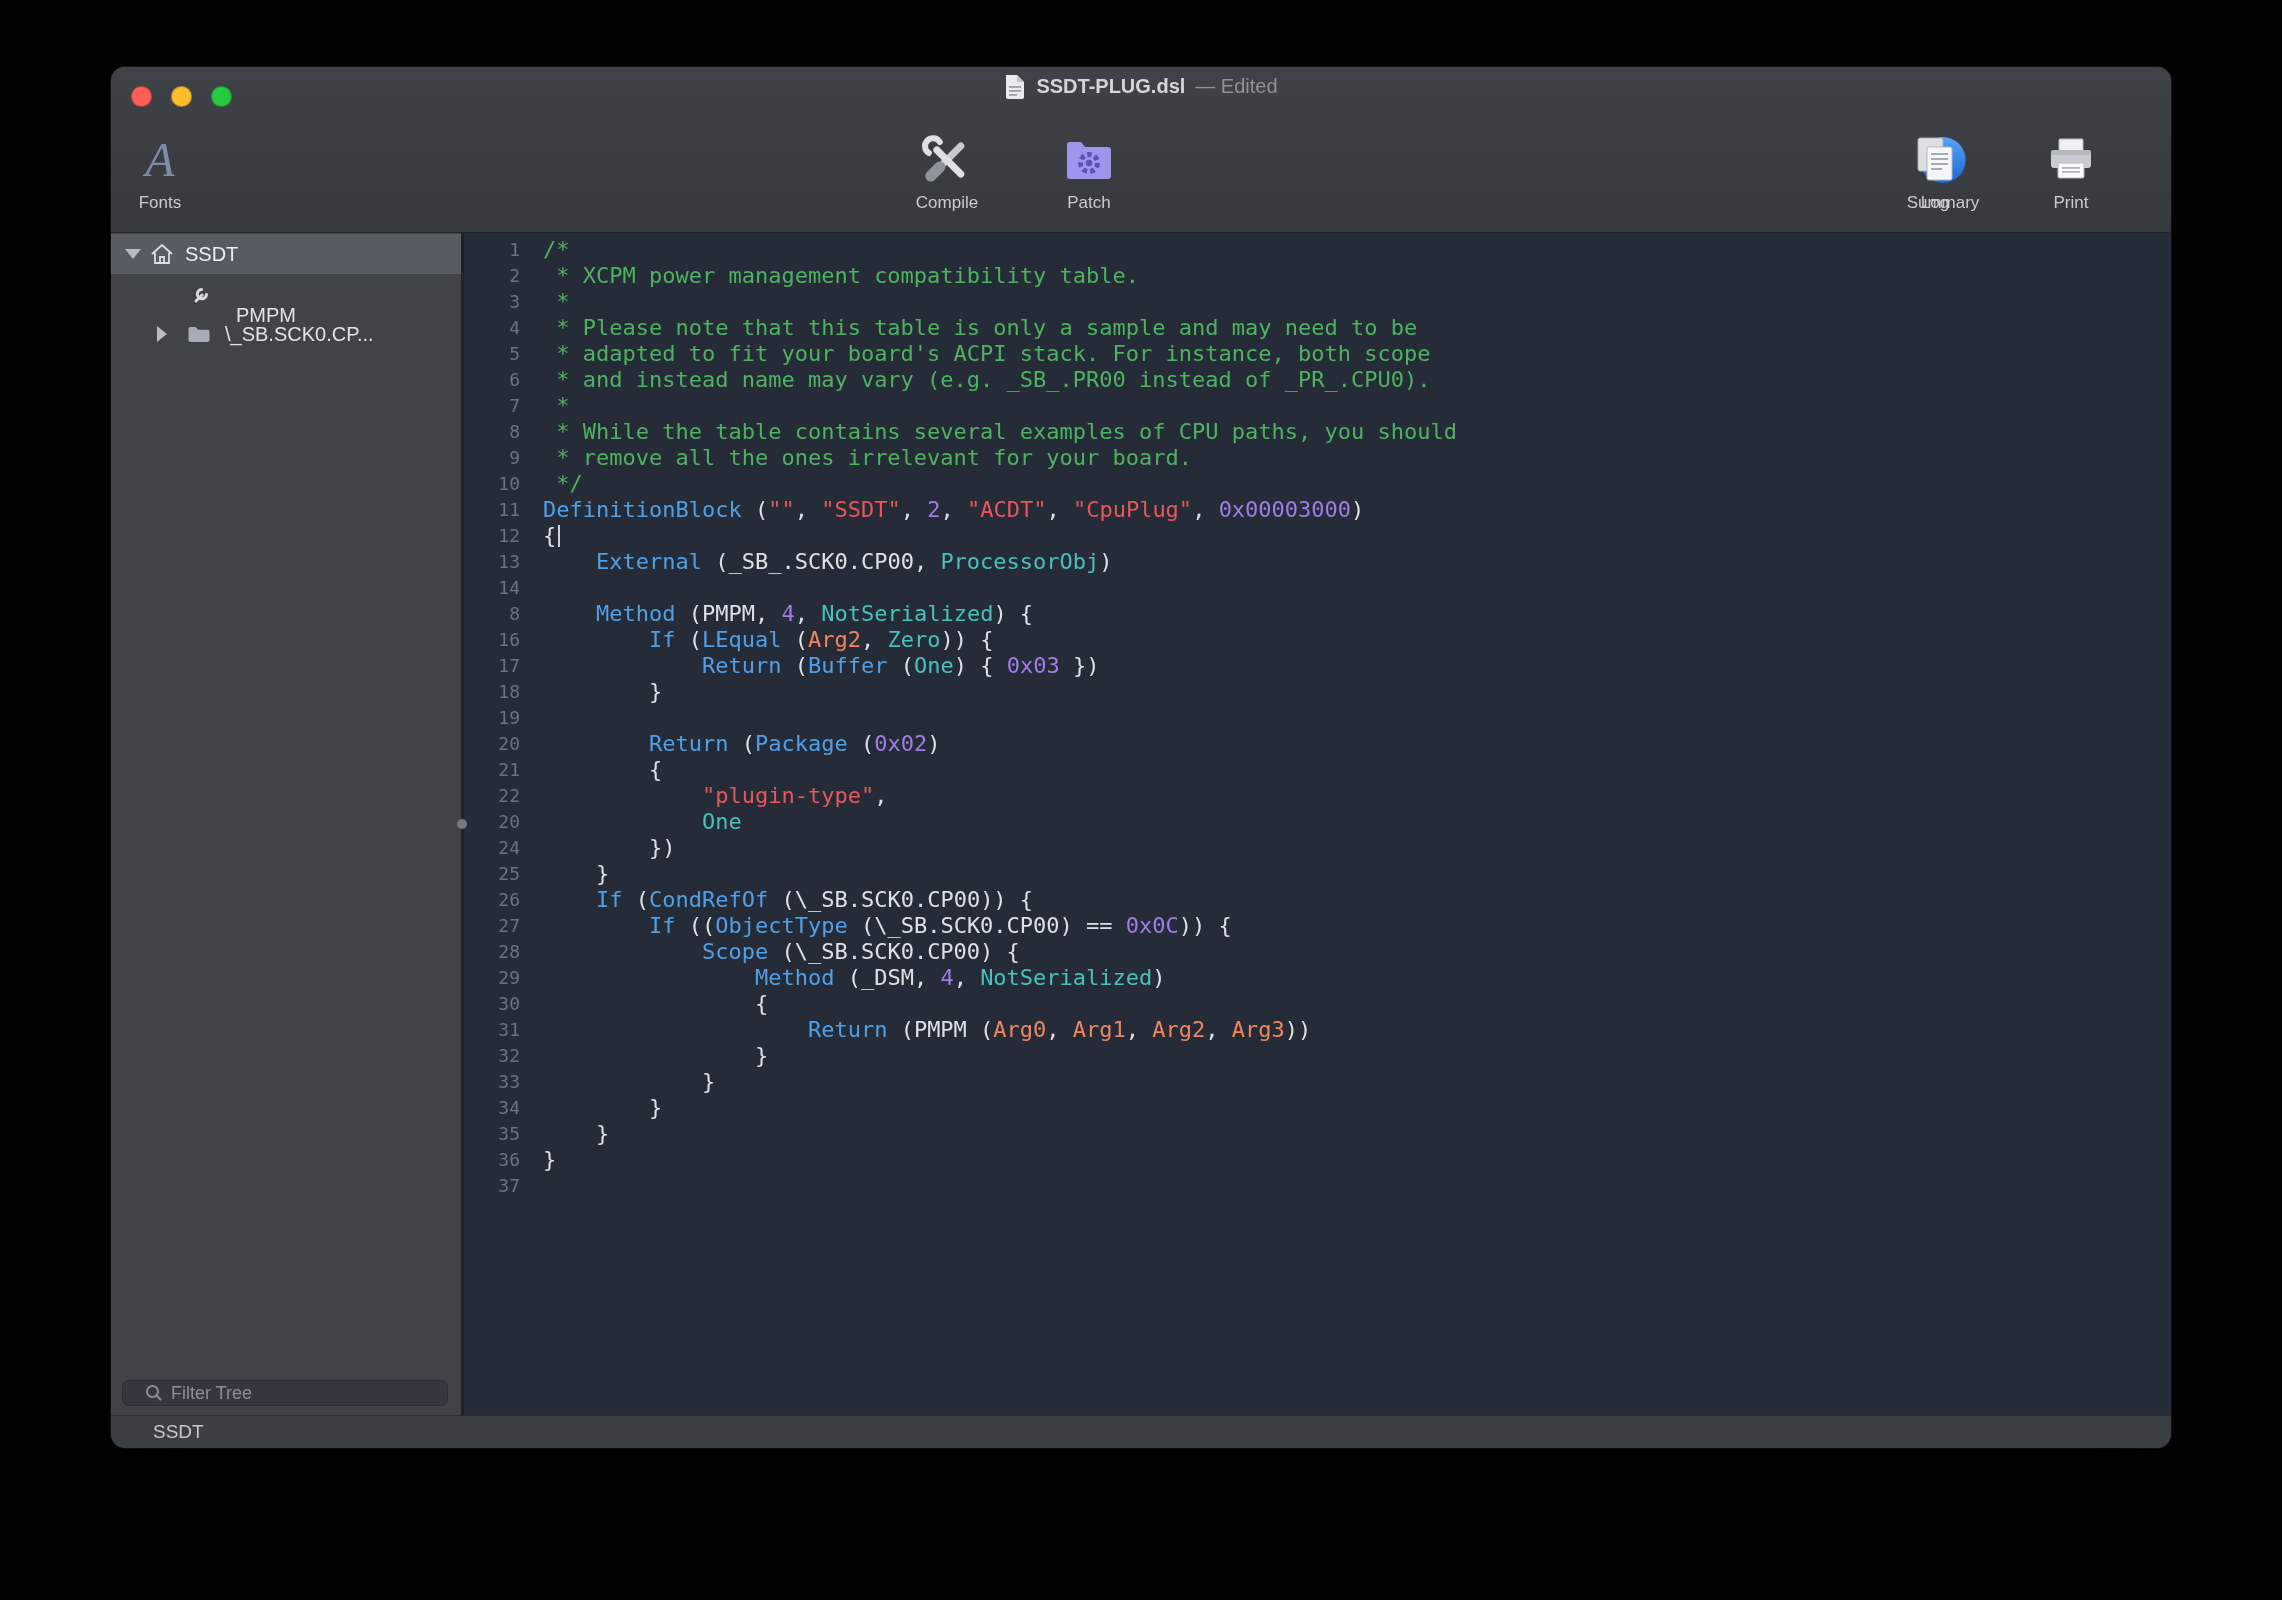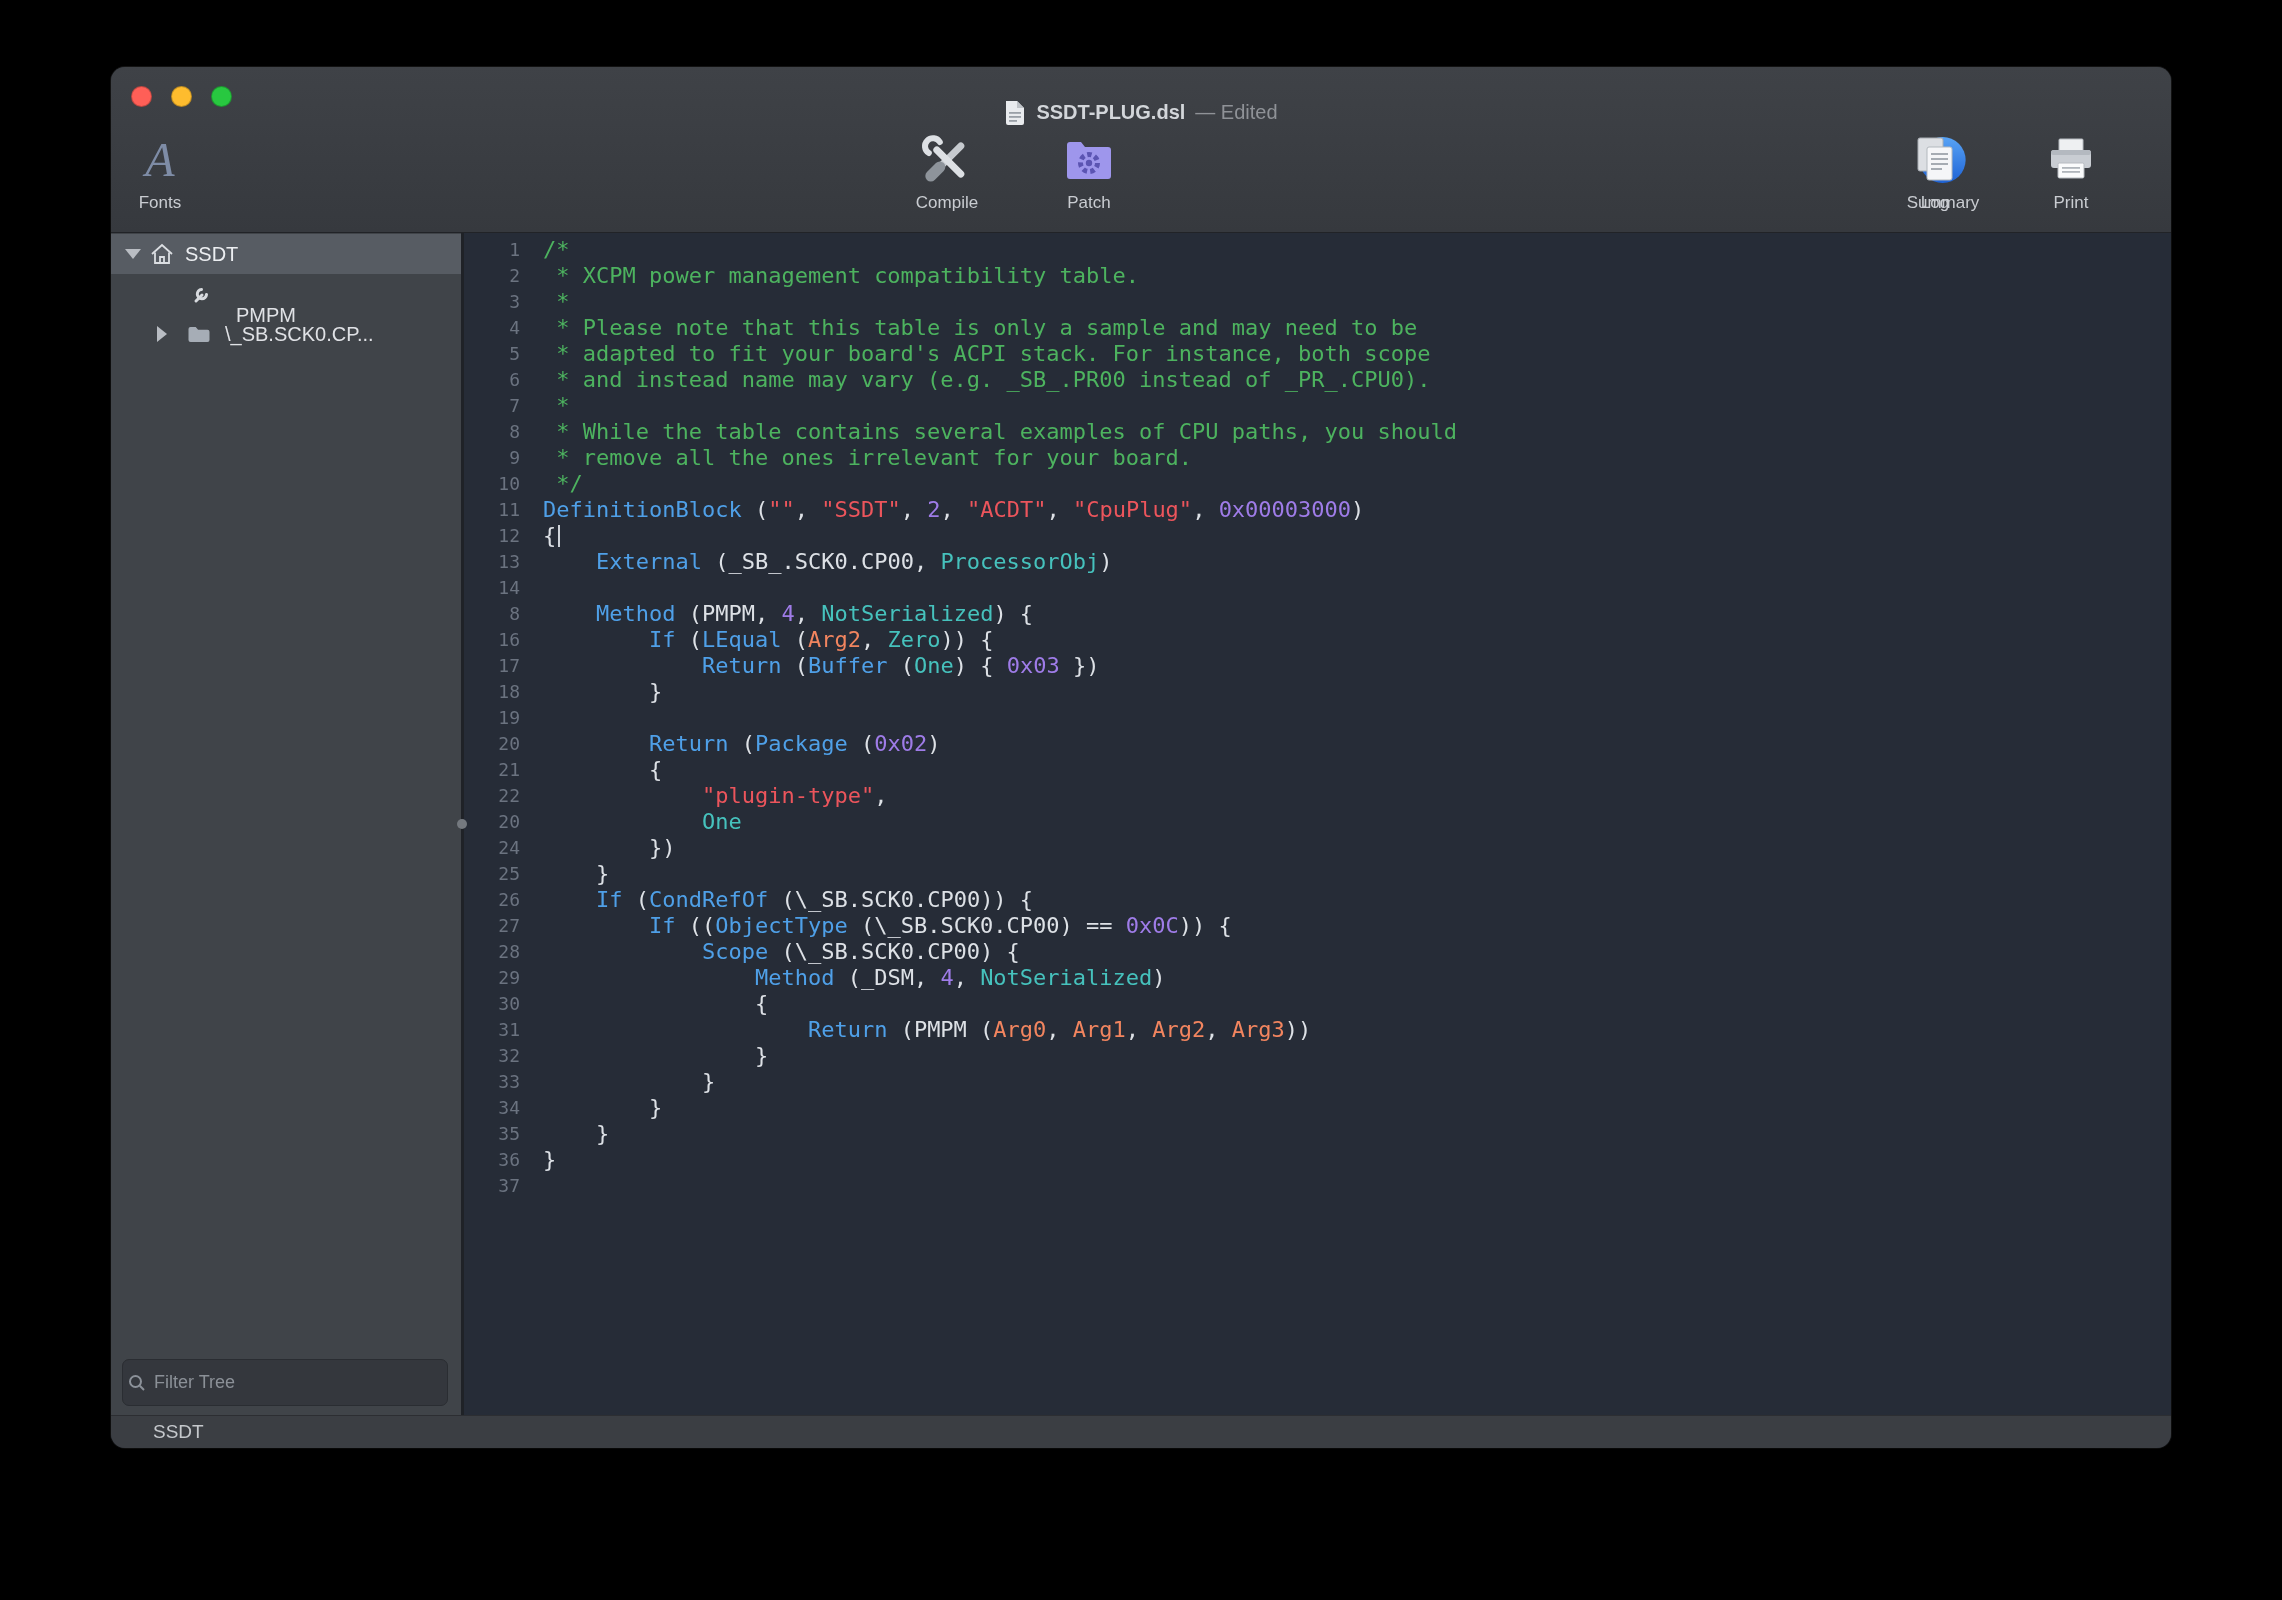--- a/index.html
+++ b/index.html
@@ -9,21 +9,21 @@
 
   .window { position:absolute; left:111px; top:67px; width:2060px; height:1381px;
             border-radius:14px; overflow:hidden; display:flex; flex-direction:column;
             background:var(--editor-bg,#262c37);
             box-shadow:0 36px 100px rgba(0,0,0,.85), 0 0 0 1px rgba(255,255,255,.09); }
 
   
   .chrome { flex:0 0 166px; position:relative;
             background:linear-gradient(var(--chrome-top,#3f4247), var(--chrome-bottom,#36393e));
             border-bottom:1px solid #212327; }
-  .titlebar { height:58px; position:relative; display:flex; align-items:flex-end; justify-content:center; }
+  .titlebar { height:58px; position:relative; display:flex; align-items:flex-start; justify-content:center; }
   .lights { position:absolute; left:20px; top:19px; display:flex; gap:19px; }
   .light { width:21px; height:21px; border-radius:50%; border:1px solid rgba(0,0,0,.25); }
   .light.close { background:var(--traffic-close,#ff5f57); }
   .light.min   { background:var(--traffic-min,#febc2e); }
   .light.zoom  { background:var(--traffic-zoom,#28c840); }
   .title-wrap { display:flex; align-items:center; gap:10px; margin-top:6px; }
   .title-text   { font-size:20px; font-weight:bold; color:#d3d6da; }
   .title-edited { font-size:20px; color:#8f9297; }
 
   .toolbar { position:absolute; top:58px; left:0; right:0; height:108px; }
@@ -40,23 +40,23 @@
   .sidebar { width:350px; background:var(--sidebar-bg,#404449);
              display:flex; flex-direction:column; padding-top:1px; }
   .row { height:40px; display:flex; align-items:center; color:#e0e2e6; font-size:20px; }
   .row.selected { background:var(--selected-bg,#575c63); color:#eceef1; }
   .tri-down { width:0; height:0; border-left:8px solid transparent; border-right:8px solid transparent;
               border-top:10px solid #b9bdc3; }
   .tri-right { width:0; height:0; border-top:8px solid transparent; border-bottom:8px solid transparent;
                border-left:10px solid #b9bdc3; }
   .row-label { margin-left:10px; white-space:nowrap; overflow:hidden; }
 
-  .filter { margin:auto 13px 9px 11px; height:47px; background:#34373d;
+  .filter { margin:auto 13px 9px 11px; height:26px; background:#34373d;
             border:1px solid #2a2d32; border-radius:7px;
-            display:flex; align-items:center; padding:0 4px; }
+            display:flex; align-items:center; padding:0 21px; }
   .filter input { flex:1; min-width:0; background:transparent; border:none; outline:none;
                   color:#d6d9dd; font-size:18px; font-family:inherit; margin-left:7px; }
   .filter input::placeholder { color:#8b9097; }
 
   .divider { width:3px; background:#1f2227; }
   .split-dot { position:absolute; left:346px; top:calc(50% - 5px); width:10px; height:10px;
                border-radius:50%; background:#74797f; z-index:3; }
 
   
   .editor { flex:1; background:var(--editor-bg,#262c37); overflow:hidden; padding-top:4px;

